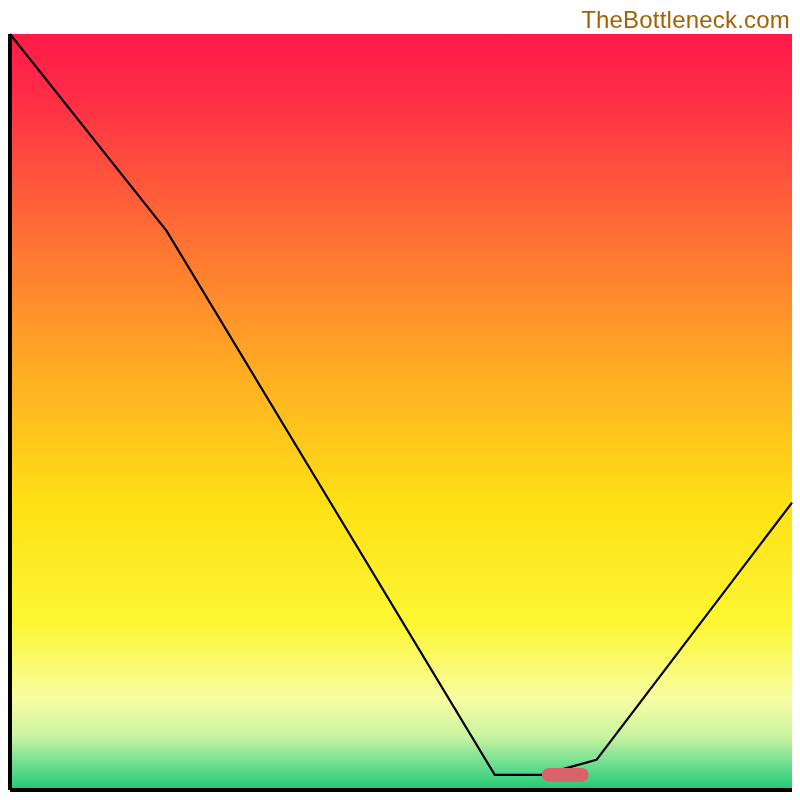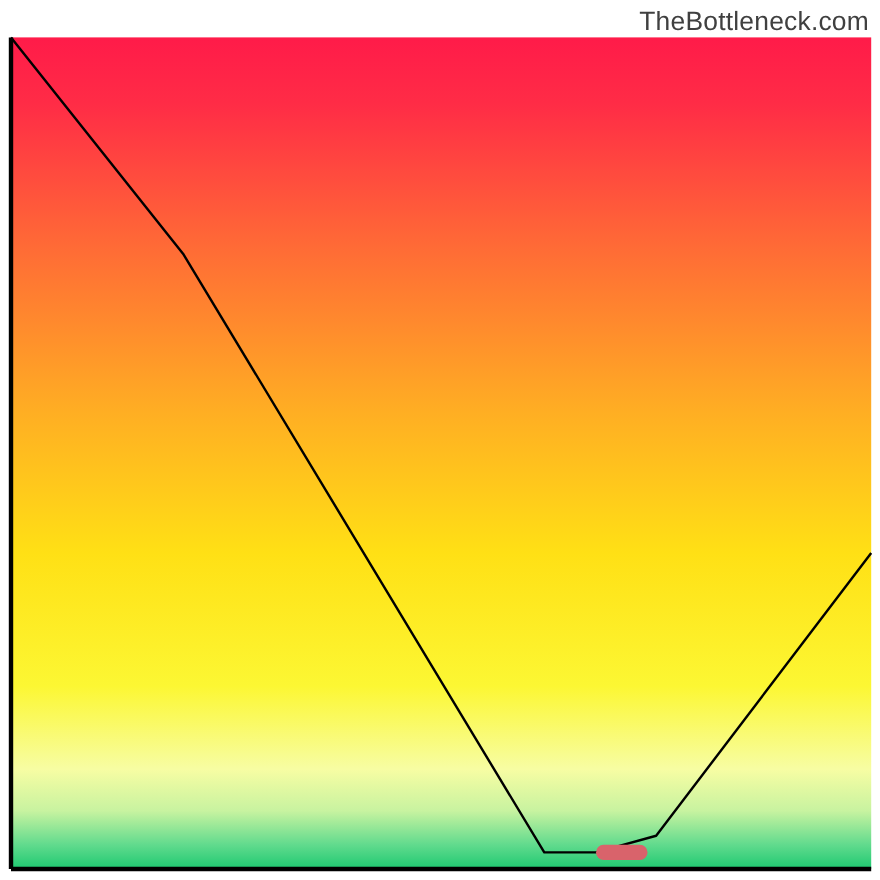--- a/index.html
+++ b/index.html
@@ -15,21 +15,21 @@
     position: relative;
     width: 800px;
     height: 800px;
   }
   .watermark {
     position: absolute;
     top: 6px;
     right: 10px;
     font-size: 24px;
     font-weight: 400;
-    color: #404040;
+    color: #a16207;
     letter-spacing: 0.2px;
   }
   svg {
     display: block;
   }
 </style>
 </head>
 <body>
 
 <div class="frame">

